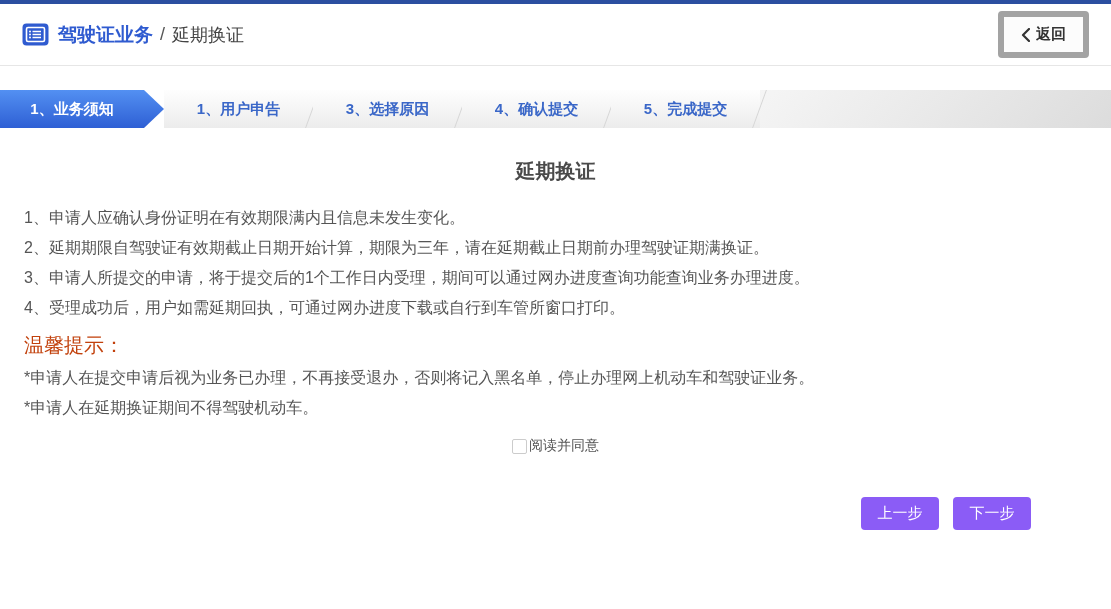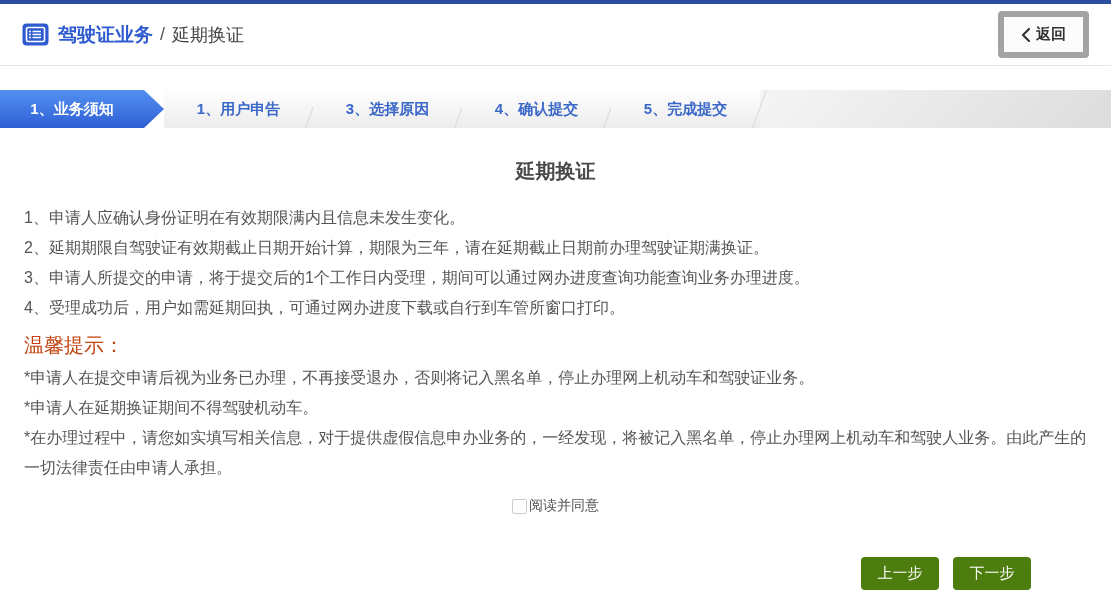--- a/index.html
+++ b/index.html
@@ -43,21 +43,21 @@
 
   .agree-row { margin-top:14px; display:flex; align-items:center;
     justify-content:center; gap:2px; }
   .agree-row input[type=checkbox] { width:15px; height:15px;
     accent-color:#3a67c8; border:1px solid #ccc; appearance:none;
     background:#fff; border-radius:2px; cursor:pointer; }
   .agree-label { font-size:14px; color:#555; }
 
   .footer-actions { margin-top:42px; display:flex; justify-content:flex-end;
     gap:14px; padding-right:80px; }
-  .action-btn { width:78px; height:33px; background:#4d7c0f; color:#fff;
+  .action-btn { width:78px; height:33px; background:#8b5cf6; color:#fff;
     font-size:15px; border:none; border-radius:4px; cursor:pointer;
     font-family:inherit; }
 </style>
 </head>
 <body>
 
 <div class="top-strip"></div>
 
 <div class="header">
   <span class="crumb-icon">
@@ -124,21 +124,20 @@
       <p class="notice-line">4、受理成功后，用户如需延期回执，可通过网办进度下载或自行到车管所窗口打印。</p>
 
   </div>
   <p class="tips-title">温馨提示：</p>
   <div>
 
       <p class="tip-line">*申请人在提交申请后视为业务已办理，不再接受退办，否则将记入黑名单，停止办理网上机动车和驾驶证业务。</p>
 
       <p class="tip-line">*申请人在延期换证期间不得驾驶机动车。</p>
 
-      <p class="tip-line">*在办理过程中，请您如实填写相关信息，对于提供虚假信息申办业务的，一经发现，将被记入黑名单，停止办理网上机动车和驾驶人业务。由此产生的一切法律责任由申请人承担。</p>
 
   </div>
 </div>
 
 <div class="agree-row">
   <input type="checkbox" style="">
   <span class="agree-label">阅读并同意</span>
 </div>
 
 <div class="footer-actions">

